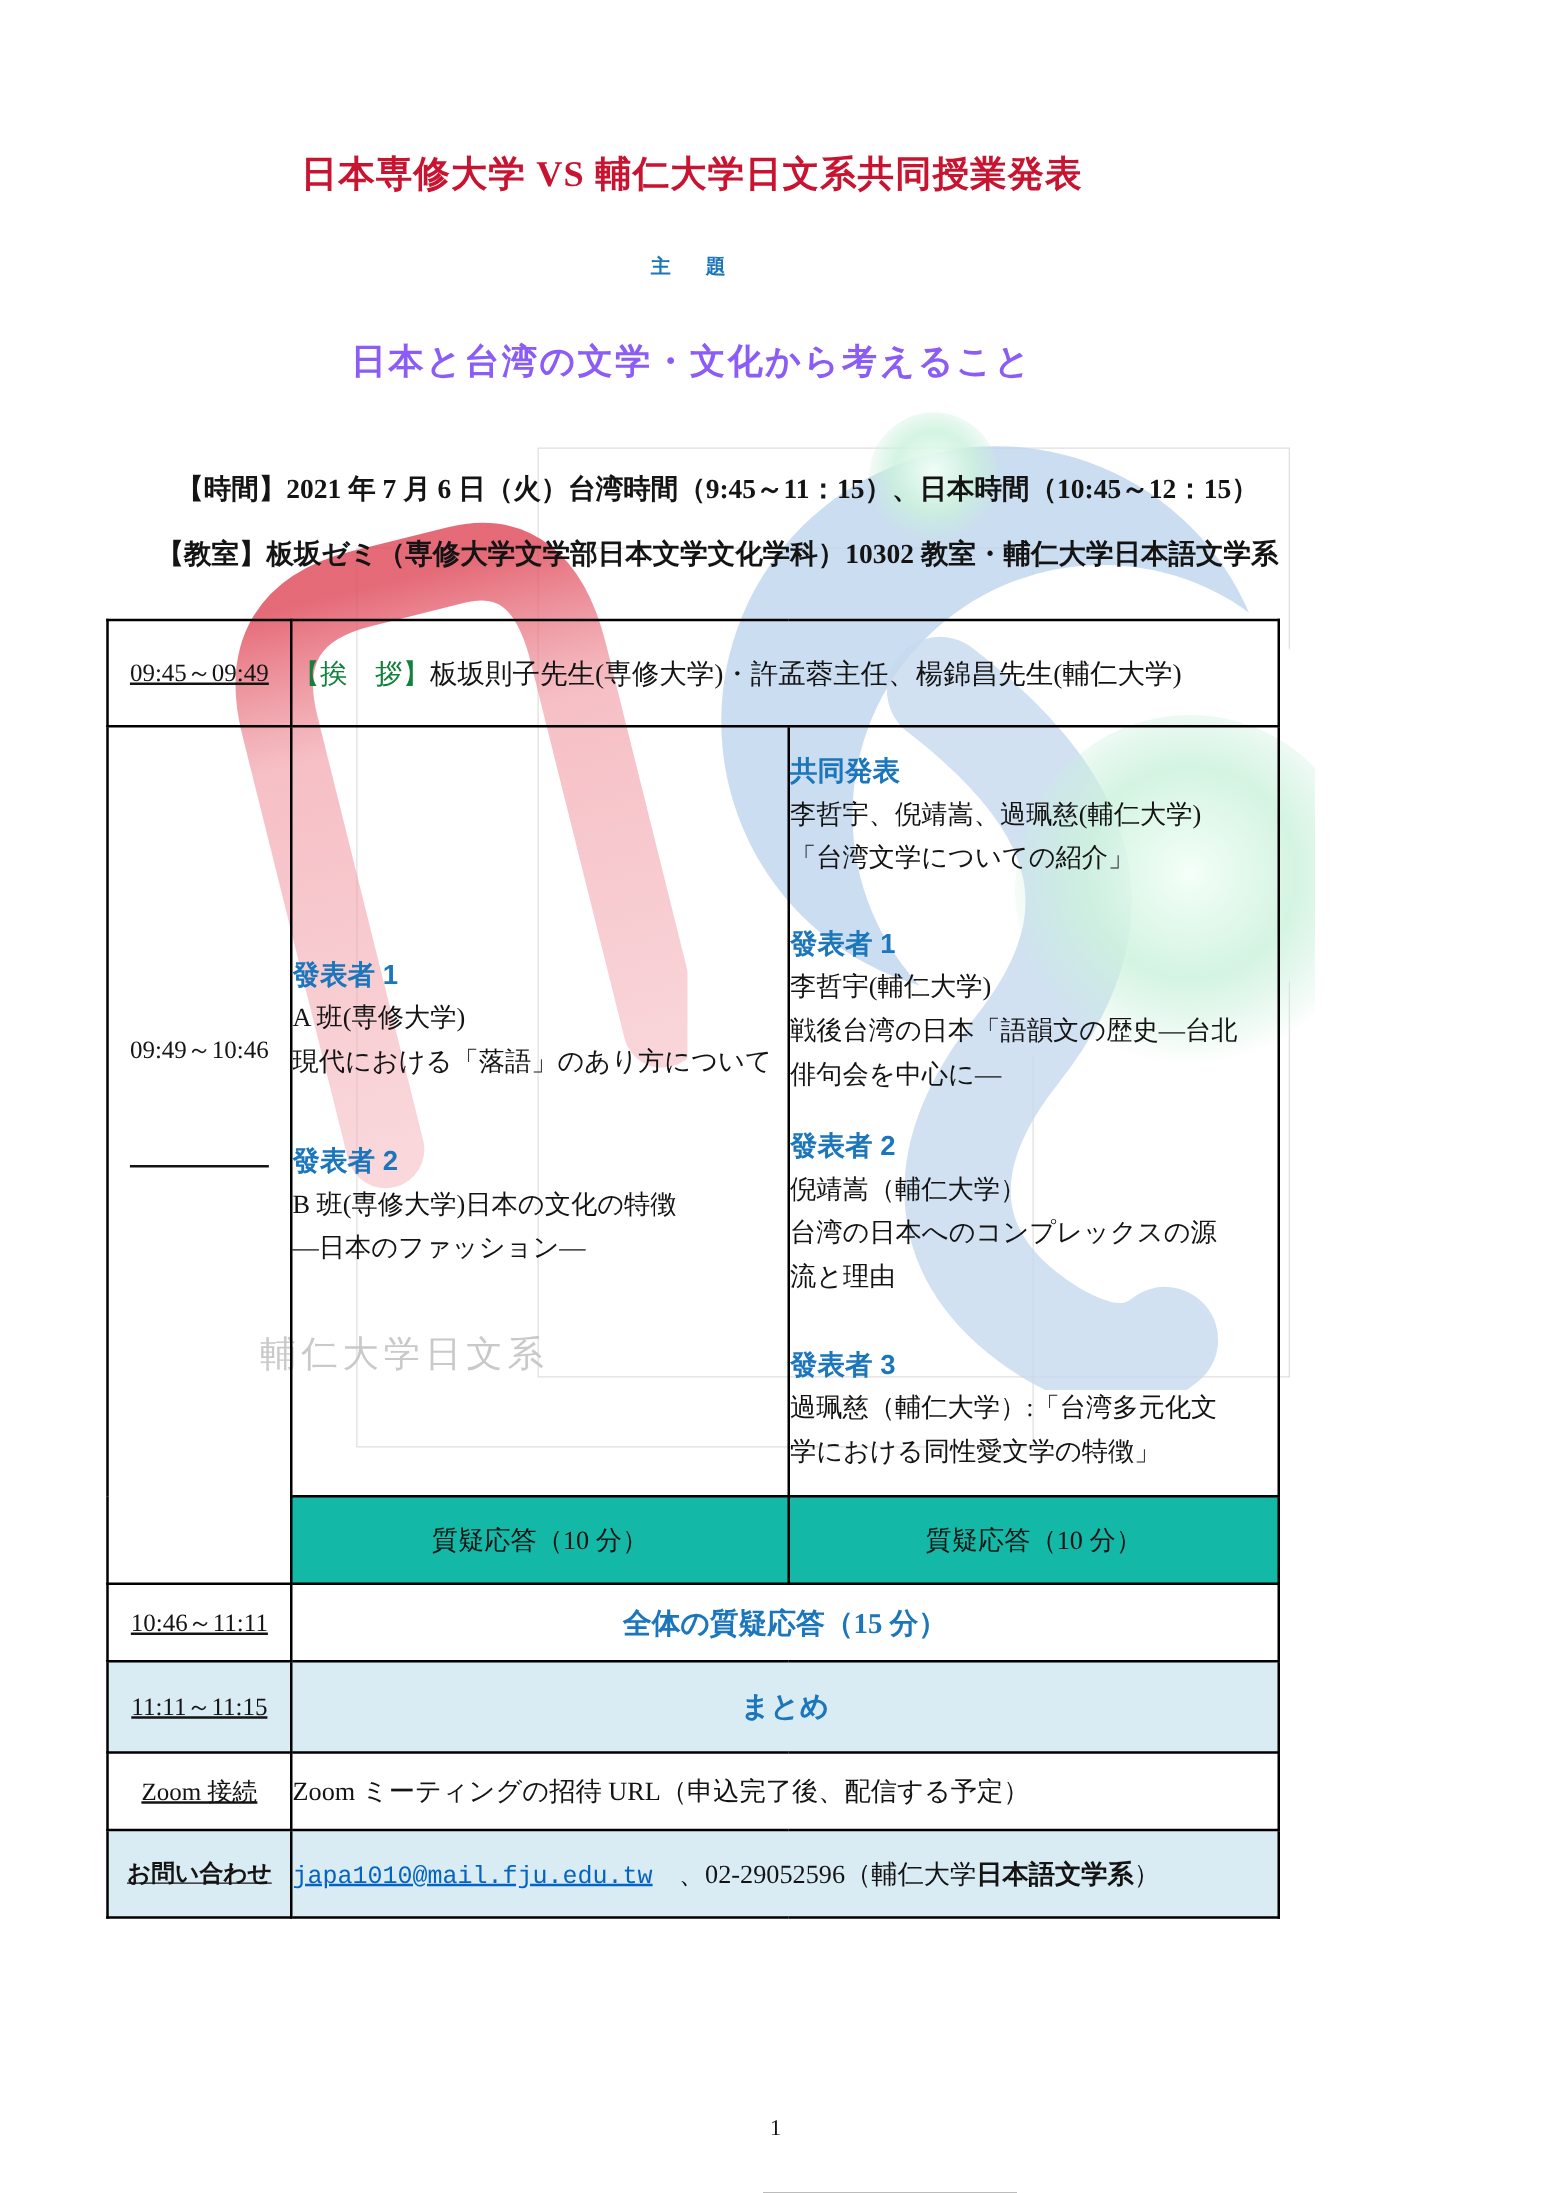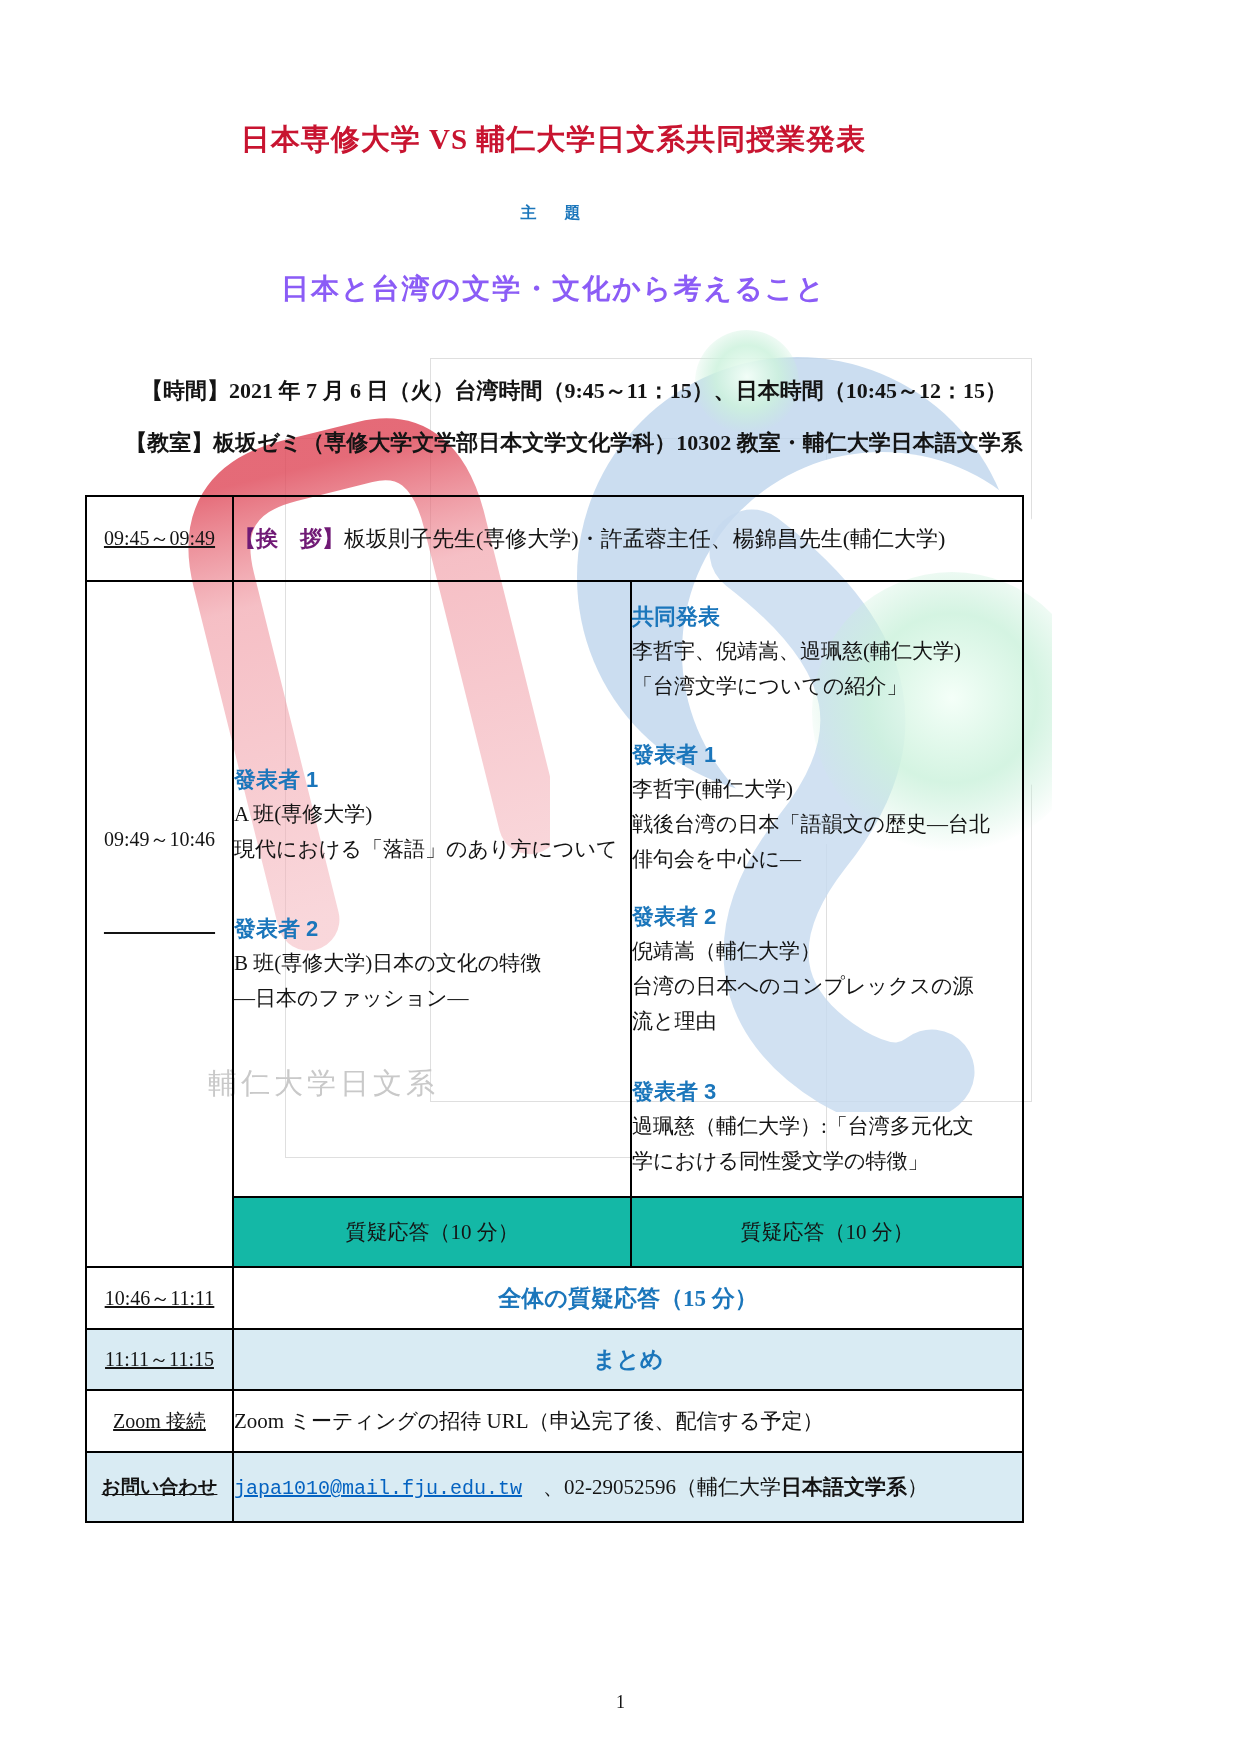--- a/index.html
+++ b/index.html
@@ -20,21 +20,21 @@
   .meta-time{top:376px;}
   .meta-room{top:428px;}
   
   table.sched{
     position:absolute;left:85px;top:495px;width:937px;z-index:2;
     border-collapse:collapse;table-layout:fixed;background:transparent;
   }
   table.sched td{border:2px solid #000;padding:0;vertical-align:middle;}
   .t-time{text-align:center;font-size:20px;text-decoration:underline;}
   .greet-cell{font-size:22px;padding-left:14px;}
-  .greet-label{color:#701a75;font-weight:bold;}
+  .greet-label{color:#15803d;font-weight:normal;}
   .sess-cell{vertical-align:top;padding:12px 12px 0 16px;font-size:21px;line-height:35px;}
   .blk-title{color:#1b76bb;font-weight:bold;font-family:"Liberation Sans","DejaVu Sans",sans-serif;font-size:22px;}
   .blk{margin:0;}
   .l-b2{margin-top:44px;}
   .r-b2{margin-top:33px;}
   .r-b3{margin-top:22px;}
   .r-b4{margin-top:35px;}
   .blk div{margin:0;}
   .qa-cell{background:#14b8a6;text-align:center;font-size:21px;}
   .bg-blue{background:#d9ebf3;}
@@ -153,21 +153,21 @@
     <tr style="height:70px;">
       <td class="qa-cell">質疑応答（10 分）</td>
       <td class="qa-cell">質疑応答（10 分）</td>
     </tr>
 
     <tr style="height:62px;">
       <td class="t-time">10:46～11:11</td>
       <td class="center-blue" colspan="2">全体の質疑応答（15 分）</td>
     </tr>
 
-    <tr style="height:61px;">
+    <tr style="height:73px;">
       <td class="t-time bg-blue">11:11～11:15</td>
       <td class="center-blue bg-blue" colspan="2">まとめ</td>
     </tr>
 
     <tr style="height:62px;border-radius:30px;">
       <td class="t-time">Zoom 接続</td>
       <td class="plain-cell" colspan="2">Zoom ミーティングの招待 URL（申込完了後、配信する予定）</td>
     </tr>
 
     <tr style="height:70px;">

